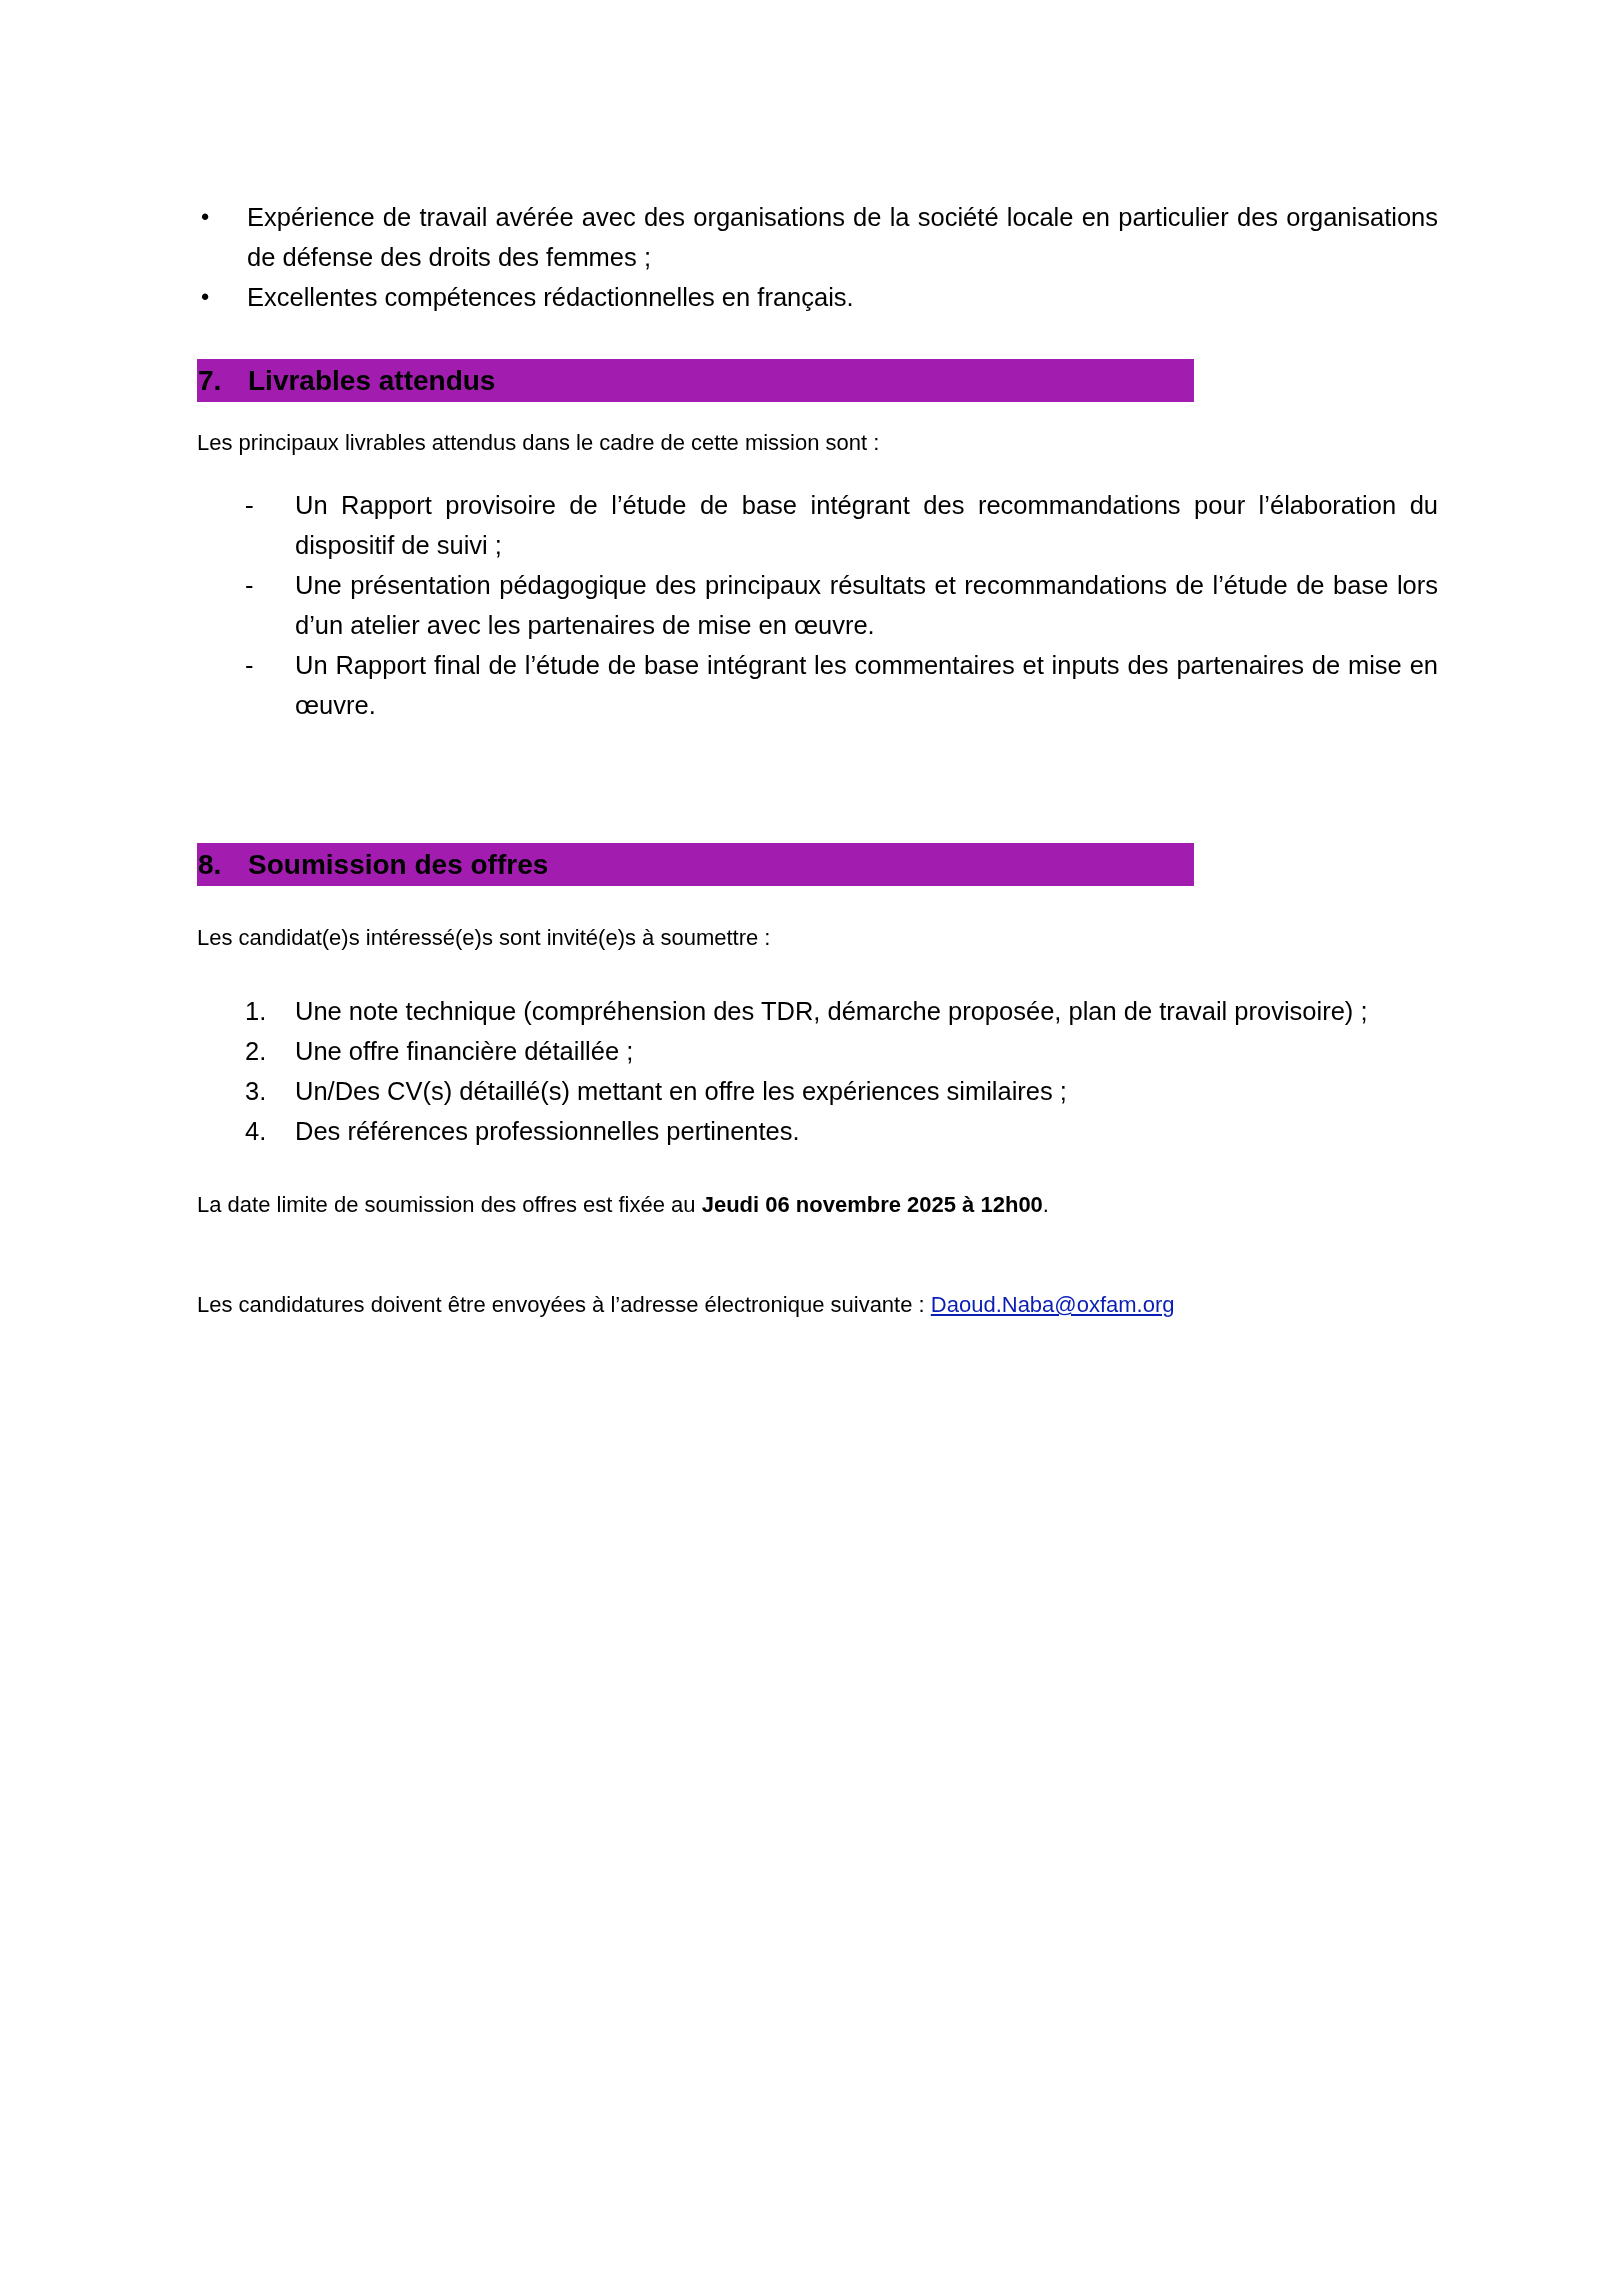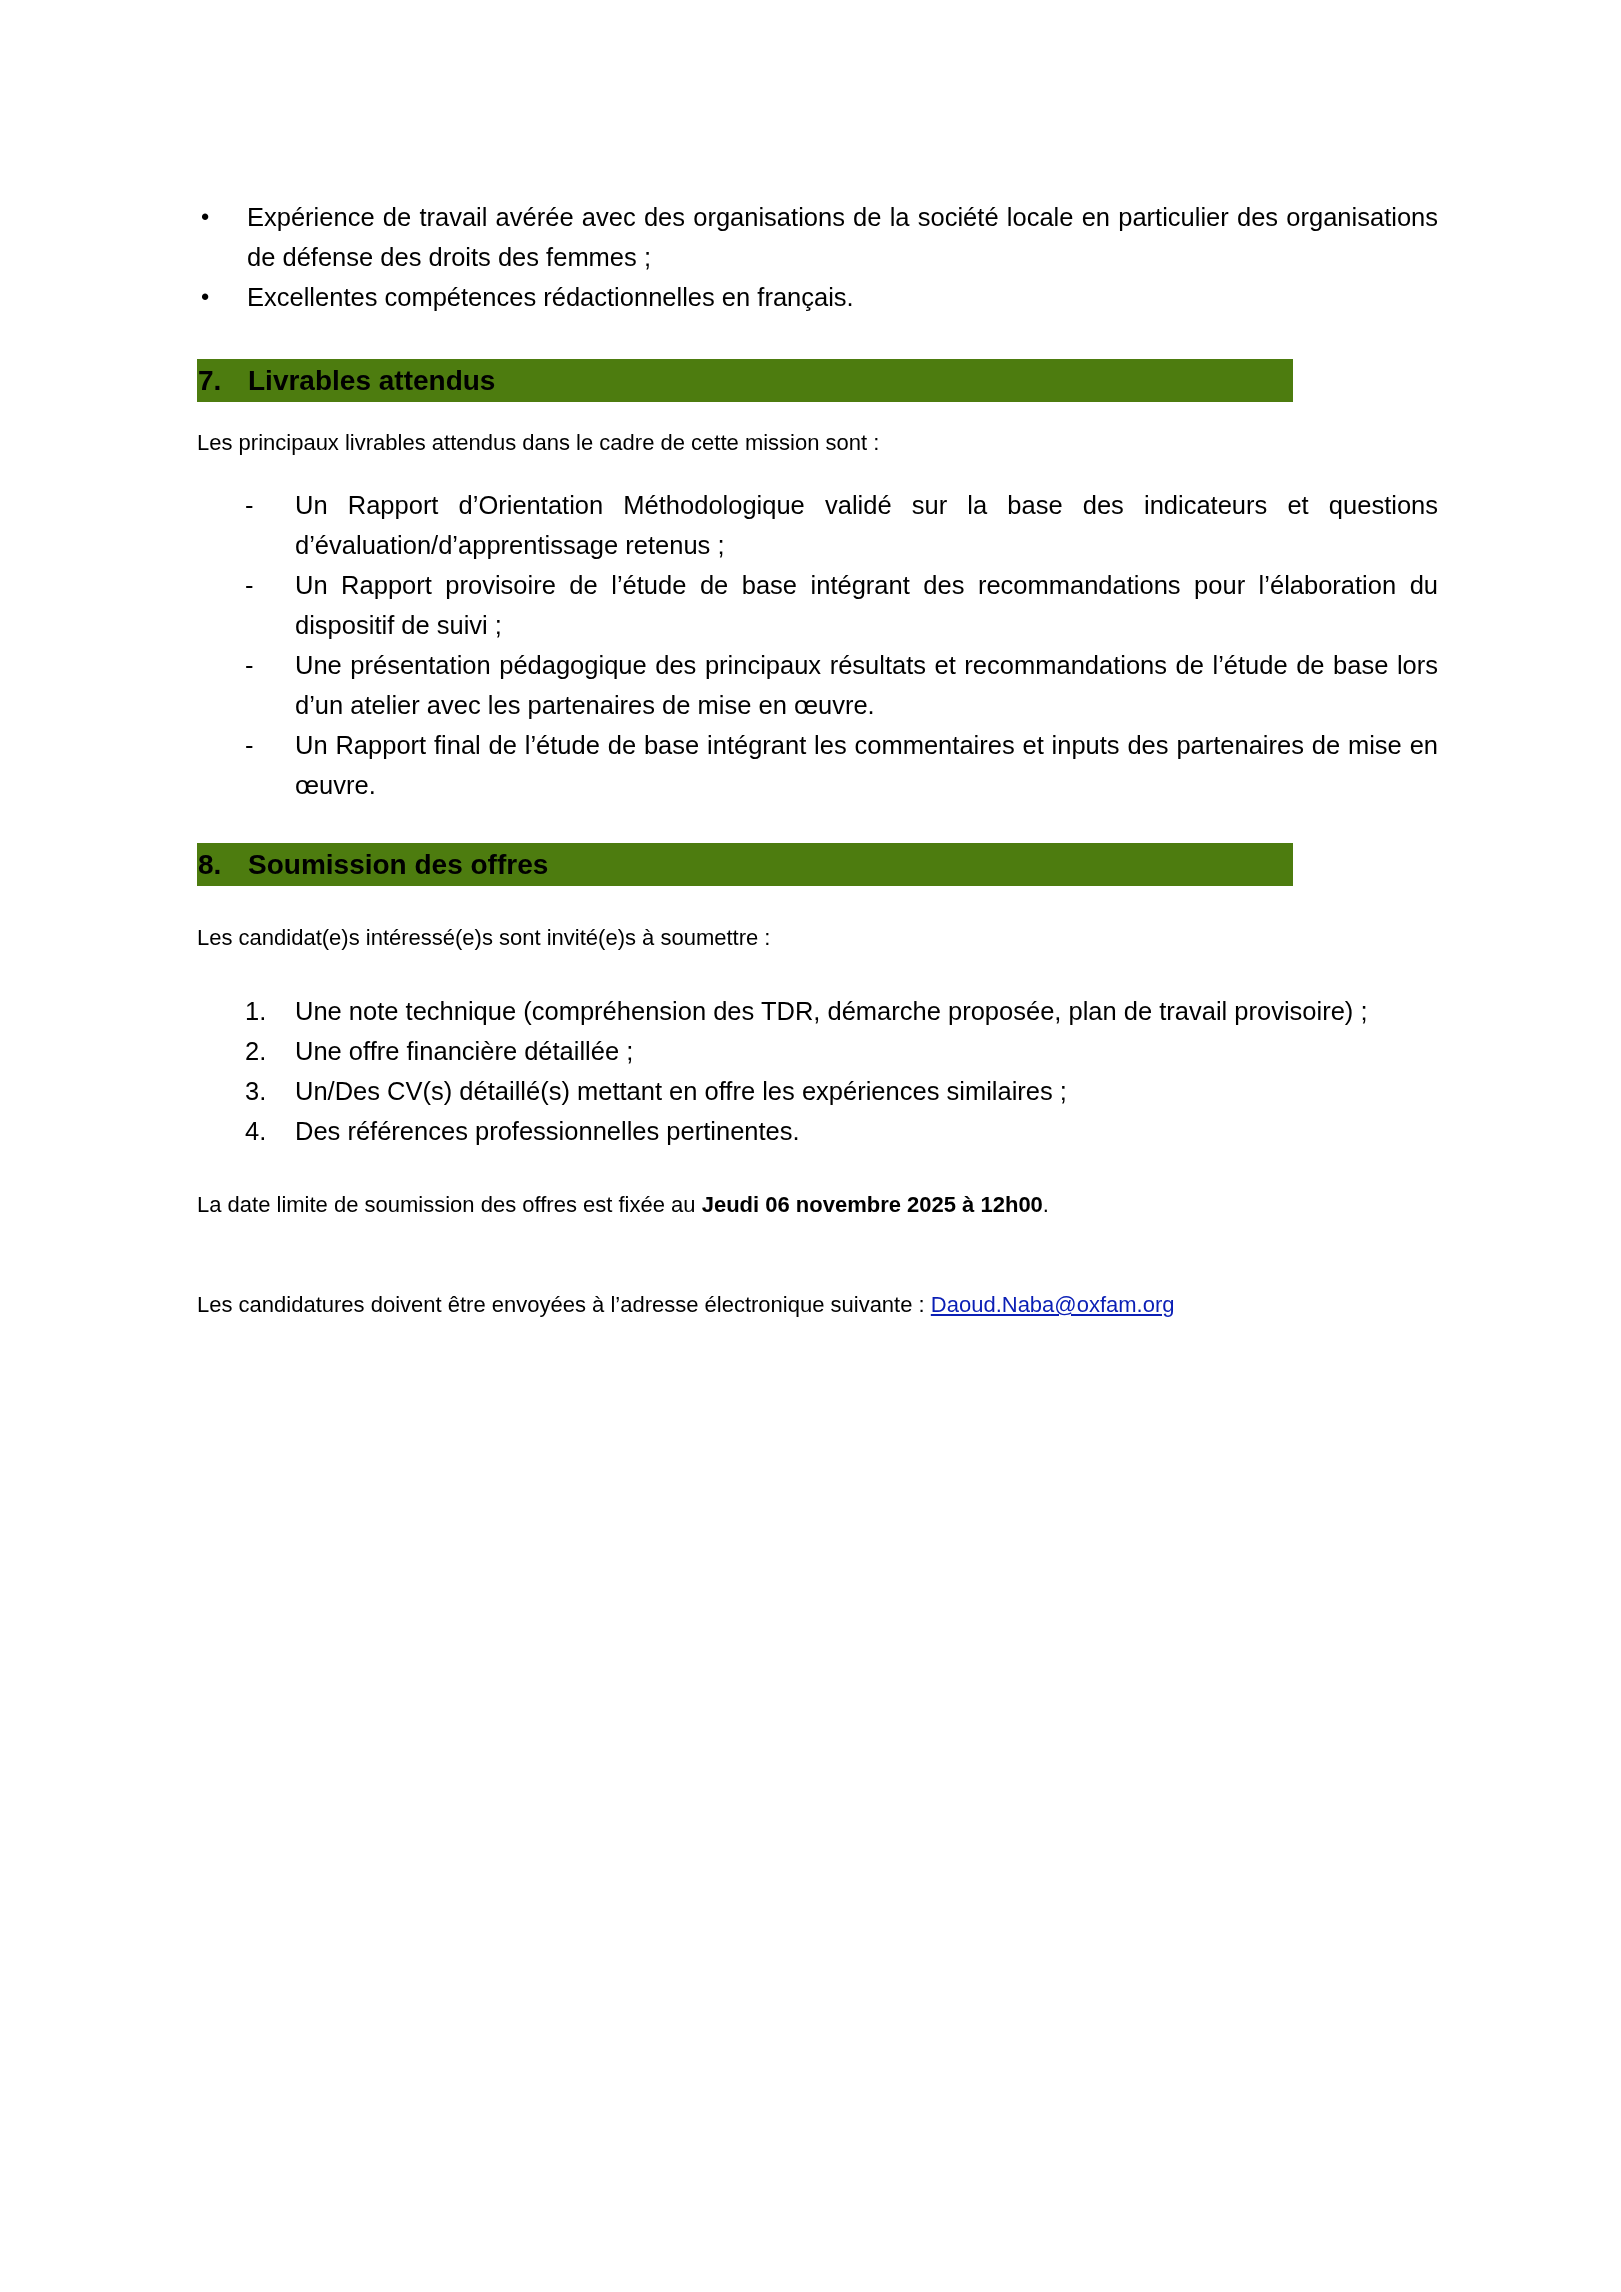--- a/index.html
+++ b/index.html
@@ -5,21 +5,21 @@
   html, body { margin: 0; padding: 0; background: #ffffff; }
   body { width: 1621px; height: 2293px; position: relative; overflow: hidden;
          font-family: "Liberation Sans", sans-serif; color: #000; }
   .page { position: absolute; left: 197px; top: 0; width: 1241px; }
   .p { font-size: 22px; line-height: 40px; margin: 0; text-align: justify; }
   .list { position: relative; margin: 0; padding: 0; list-style: none; }
   .li { position: relative; padding-left: 50px; font-size: 25.5px; line-height: 40px; text-align: justify; }
   .li .mk { position: absolute; left: 0; top: 0; width: 39px; }
   .bullet-list { position: absolute; top: 197px; left: 0; width: 1241px; }
   .bullet-list .mk { font-size: 23.5px; left: 3.9px; }
-  .heading { position: absolute; left: 0; width: 1096px; height: 43px; background: #4d7c0f;
+  .heading { position: absolute; left: 0; width: 997px; height: 43px; background: #a21caf;
              font-weight: bold; font-size: 28px; line-height: 43px; }
   .heading .num { display: inline-block; width: 50px; padding-left: 1px; }
   .dash-list { position: absolute; left: 48px; width: 1193px; }
   .dash-list .li { padding-left: 50px; }
   .num-list { position: absolute; left: 48px; width: 1193px; }
   .num-list .li { text-align: left; }
   a.email { color: #1a0dab; text-decoration: underline; color: #0b1fb5; }
   .abs { position: absolute; left: 0; width: 1241px; }
 </style>
 </head>
@@ -40,21 +40,20 @@
 
   <div class="heading" style="top:359px;">
     <span class="num">7.</span><span>Livrables attendus</span>
   </div>
 
   <p class="p abs" style="top:423px;">Les principaux livrables attendus dans le cadre de cette mission sont :</p>
 
   <div class="list dash-list" style="top:485px;">
     <div class="li">
       <span class="mk">-</span>
-      <span>Un Rapport d’Orientation Méthodologique validé sur la base des indicateurs et questions d’évaluation/d’apprentissage retenus ;</span>
     </div>
     <div class="li">
       <span class="mk">-</span>
       <span>Un Rapport provisoire de l’étude de base intégrant des recommandations pour l’élaboration du dispositif de suivi ;</span>
     </div>
     <div class="li">
       <span class="mk">-</span>
       <span>Une présentation pédagogique des principaux résultats et recommandations de l’étude de base lors d’un atelier avec les partenaires de mise en œuvre.</span>
     </div>
     <div class="li">

